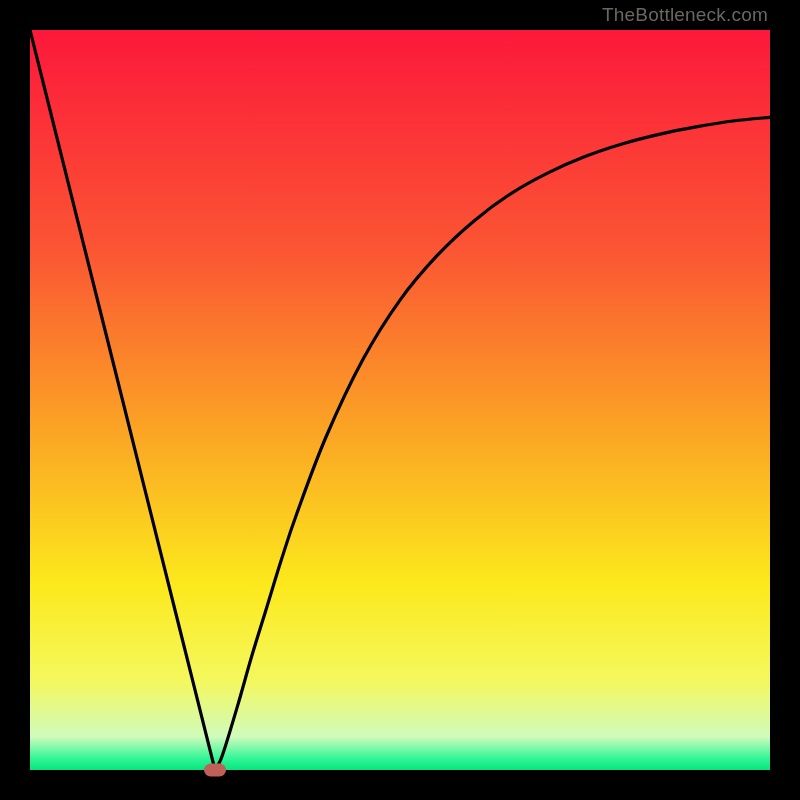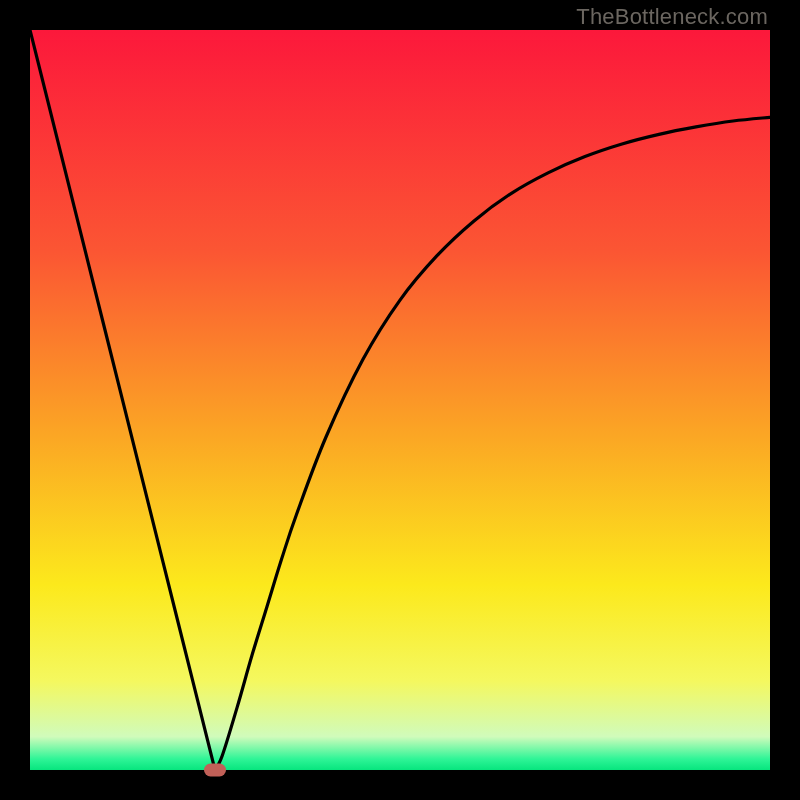--- a/index.html
+++ b/index.html
@@ -24,21 +24,21 @@
     left: 0;
     top: 0;
     width: 740px;
     height: 740px;
   }
   .watermark {
     position: absolute;
     top: 4px;
     right: 32px;
     color: #6b6660;
-    font-size: 22px;
+    font-size: 19px;
     font-weight: 500;
     letter-spacing: 0.2px;
   }
   .marker {
     position: absolute;
     width: 22px;
     height: 13px;
     border-radius: 7px;
     background: #c16058;
     transform: translate(-50%, -50%);

